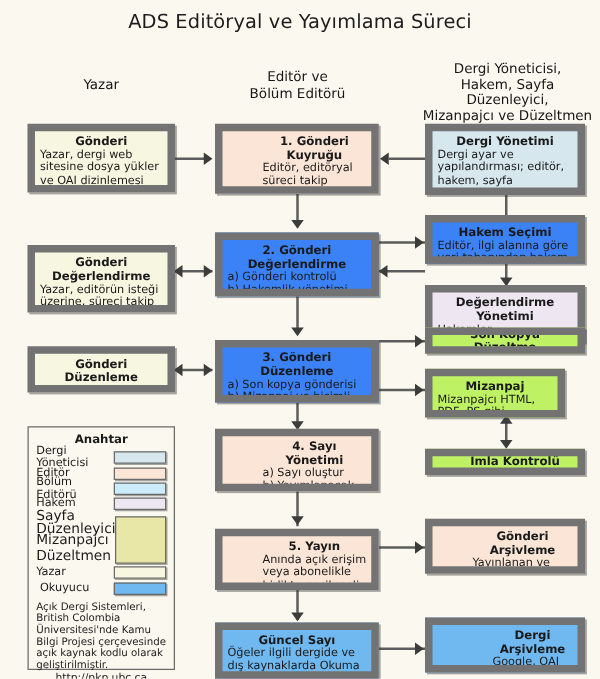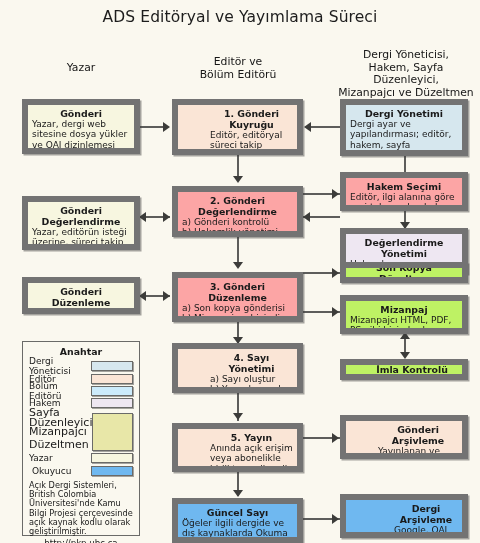--- a/index.html
+++ b/index.html
@@ -36,21 +36,21 @@
   }
   .node .nb{
     display:block;font-size:9px;line-height:10.3px;text-align:left;
   }
   .node.onlytitle{display:flex;align-items:center;justify-content:center;}
   .node.onlytitle .nt{margin-bottom:0;}
 
   
   .c-author   {background:#f7f6e0;}
   .c-editor   {background:#fae5d6;padding-left:32px;}
-  .c-section  {background:#fca5a5;}
+  .c-section  {background:#3b82f6;}
   .c-manager  {background:#d6e7ee;}
   .c-reviewer {background:#eee7f2;}
   .c-layout   {background:#bef264;}
   .c-reader   {background:#6fb8f0;}
 
   
   .ln{position:absolute;background:#5d5d5b;}
   .lh{height:1.6px;}
   .lv{width:1.6px;}
   .ar{position:absolute;width:0;height:0;}
@@ -211,21 +211,21 @@
 
   <div class="node c-reviewer" style="left:340px;top:228px;width:128px;height:46px;">
     <span class="nt">Değerlendirme Yönetimi</span>
     <span class="nb">Hakemler değerlendirme ve görüşlerini gönderir (editörler hakemleri puanlayabilir)</span>
   </div>
 
   <div class="node c-layout onlytitle" style="left:340px;top:262px;width:128px;height:21px;">
     <span class="nt">Son Kopya Düzeltme</span>
   </div>
 
-  <div class="node c-layout" style="left:340px;top:295px;width:128px;height:39px;">
+  <div class="node c-layout" style="left:340px;top:295px;width:112px;height:39px;">
     <span class="nt">Mizanpaj</span>
     <span class="nb">Mizanpajcı HTML, PDF, PS gibi biçimlerde dizgileri düzenler</span>
   </div>
 
   <div class="node c-layout onlytitle" style="left:340px;top:359px;width:128px;height:21px;padding-left:20px;">
     <span class="nt">İmla Kontrolü</span>
   </div>
 
   <div class="node c-editor" style="left:340px;top:415px;width:128px;height:44px;">
     <span class="nt">Gönderi Arşivleme</span>

